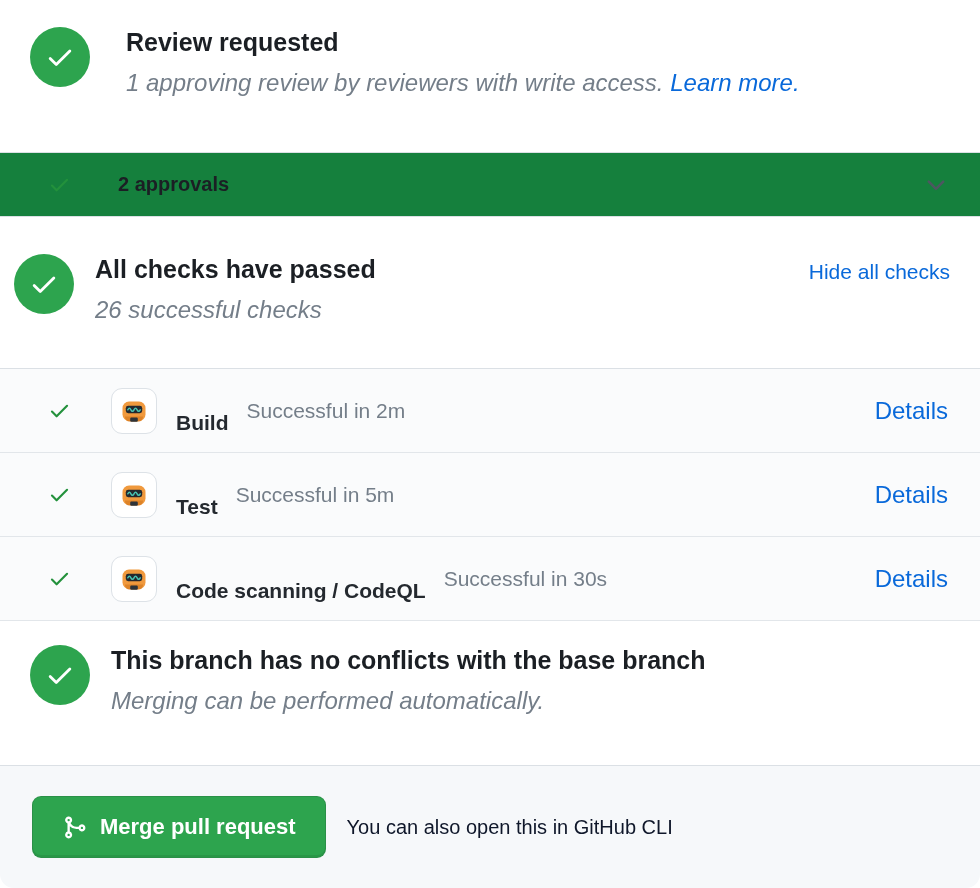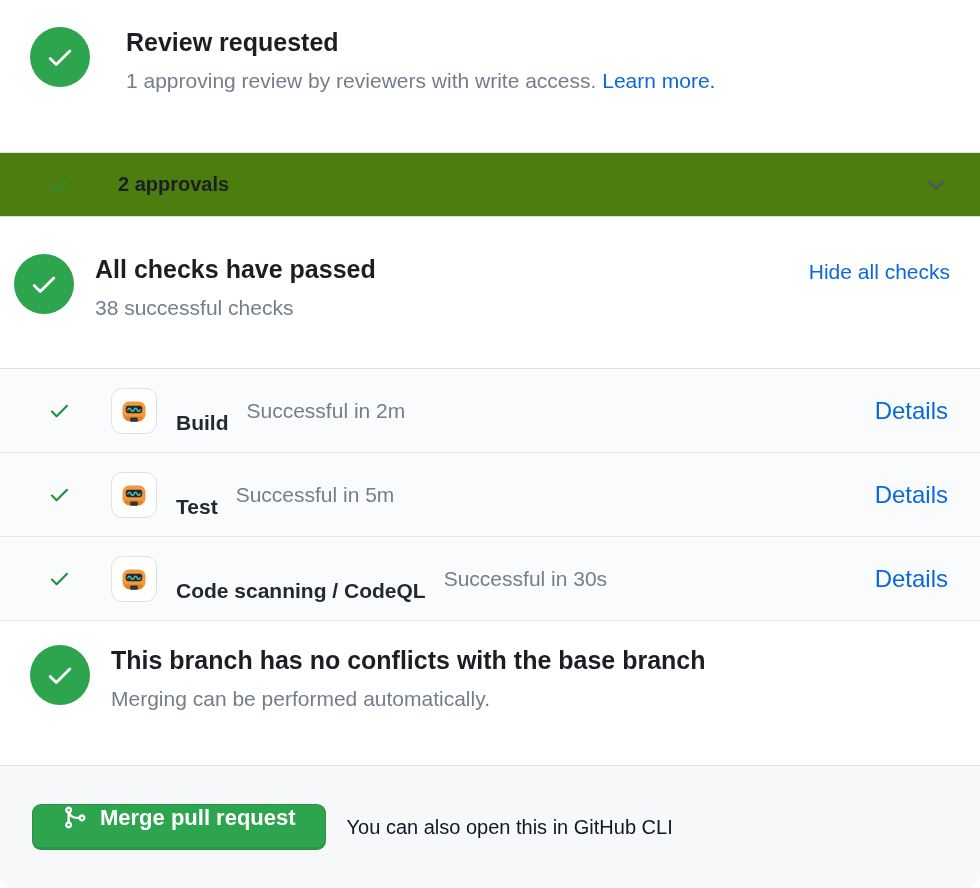--- a/index.html
+++ b/index.html
@@ -19,32 +19,32 @@
   }
   
   .big-circle {
     width: 60px; height: 60px;
     border-radius: 50%;
     background: #2da44e;
     display: flex; align-items: center; justify-content: center;
     flex: none;
   }
   .section-title { font-size: 25px; font-weight: 700; color: #1b1f24; line-height: 1.25; }
-  .section-sub { font-size: 21px; color: #747e89; margin-top: 9px; line-height: 1.35; }
+  .section-sub { font-size: 24px; color: #747e89; margin-top: 9px; line-height: 1.35; font-style: italic; }
   .link { color: #0969da; text-decoration: none; cursor: pointer; }
   
   .section-review {
     height: 152px;
     padding: 27px 30px 0 30px;
     display: flex; gap: 36px;
   }
   
   .approvals-row {
     height: 65px;
-    background: #4d7c0f;
+    background: #15803d;
     border-top: 1px solid #dbe0e5;
     border-bottom: 1px solid #dbe0e5;
     display: flex; align-items: center;
     padding: 0 32px;
   }
   .approvals-row .label { font-size: 20px; font-weight: 700; color: #1b1f24; margin-left: 47px; }
   .approvals-row .chevron { margin-left: auto; display: flex; }
   .small-check { width: 23px; height: 23px; flex: none; margin-left: 16px; display: flex; }
   
   .section-checks {
@@ -82,29 +82,29 @@
   }
   
   .footer {
     height: 123px;
     background: #f6f8fa;
     border-top: 1px solid #dbe0e5;
     display: flex; align-items: center;
     padding: 0 32px;
   }
   .merge-btn {
-    height: 46px;
+    height: 62px;
     background: #2da44e;
     border: 1px solid rgba(27,31,36,0.15);
     border-radius: 9px;
     color: #ffffff;
     font-family: inherit;
     font-size: 22px;
     font-weight: 700;
-    display: flex; align-items: flex-start;
+    display: flex; align-items: center;
     gap: 13px;
     padding: 0 29px;
     cursor: pointer;
     box-shadow: inset 0 -2px 0 rgba(0,0,0,0.08);
   }
   .cli-hint { font-size: 20px; color: #0f172a; margin-left: 21px; }
 </style>
 </head>
 <body>
 
@@ -140,21 +140,21 @@
   </div>
 
   <div class="section-checks">
     <div class="big-circle">
       <svg width="30" height="30" viewBox="0 0 16 16">
         <path fill="#ffffff" d="M13.78 4.22a.75.75 0 0 1 0 1.06l-7.25 7.25a.75.75 0 0 1-1.06 0L2.22 9.28a.751.751 0 0 1 .018-1.042.751.751 0 0 1 1.042-.018L6 10.94l6.72-6.72a.75.75 0 0 1 1.06 0Z"></path>
       </svg>
     </div>
     <div>
       <div class="section-title">All checks have passed</div>
-      <div class="section-sub">38 successful checks</div>
+      <div class="section-sub">26 successful checks</div>
     </div>
     <a class="link hide-checks">Hide all checks</a>
   </div>
 
   <div class="checks-list">
 
     <div class="check-row">
       <span class="small-check">
         <svg width="23" height="23" viewBox="0 0 16 16">
           <path fill="#23913c" d="M13.78 4.22a.75.75 0 0 1 0 1.06l-7.25 7.25a.75.75 0 0 1-1.06 0L2.22 9.28a.751.751 0 0 1 .018-1.042.751.751 0 0 1 1.042-.018L6 10.94l6.72-6.72a.75.75 0 0 1 1.06 0Z"></path>

